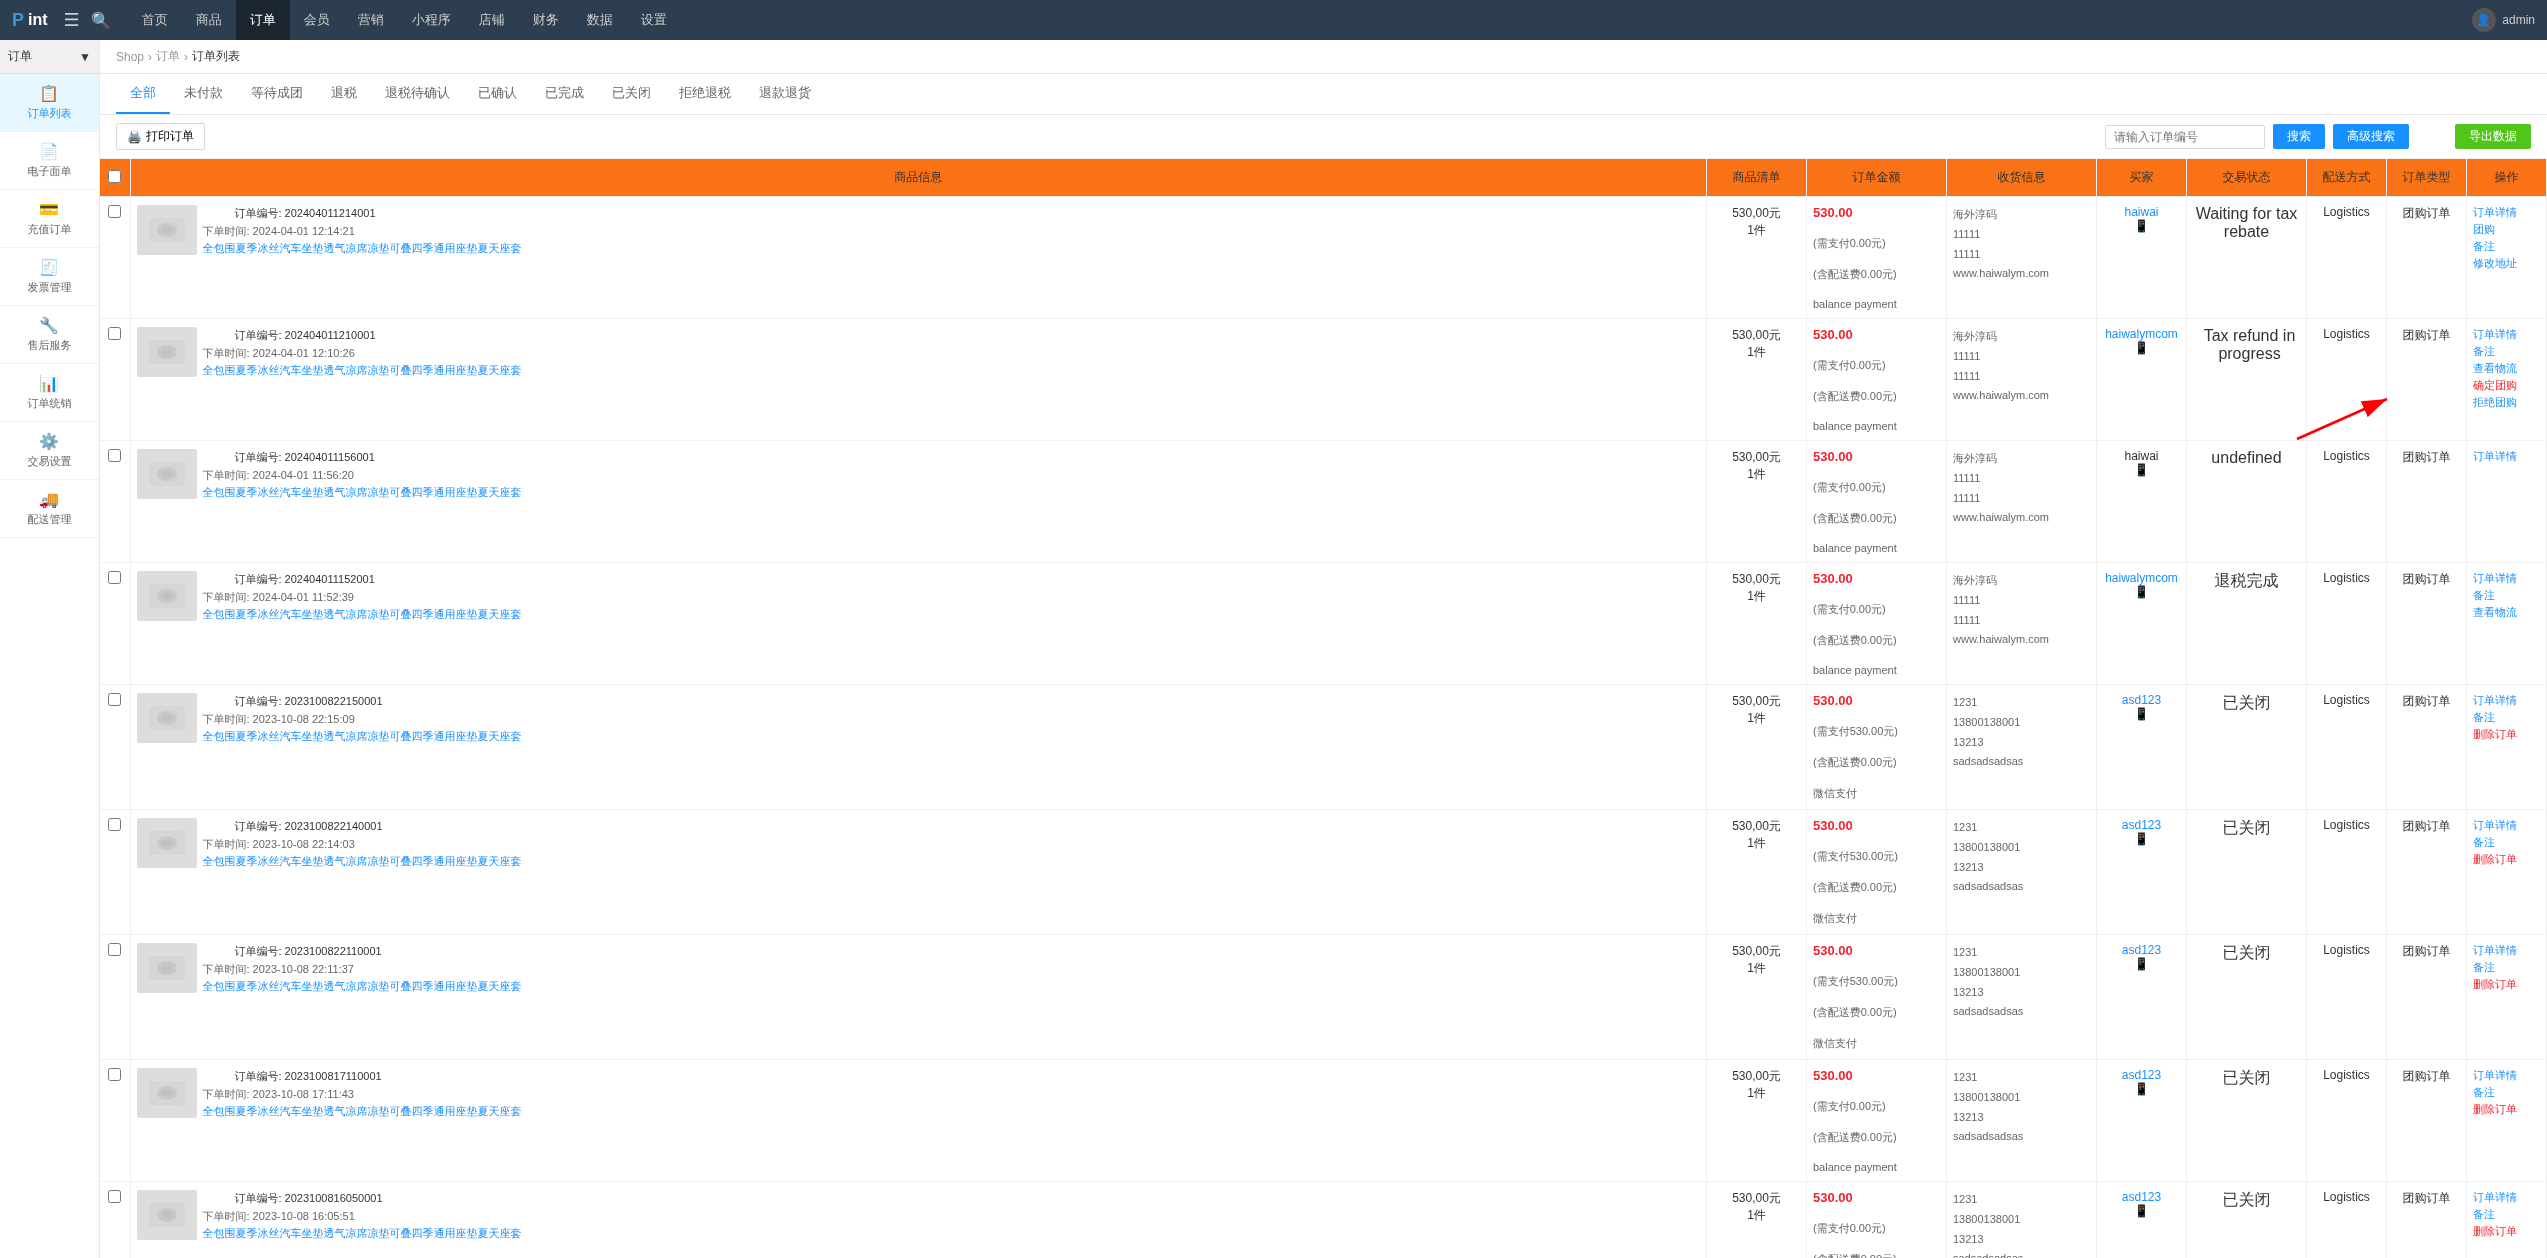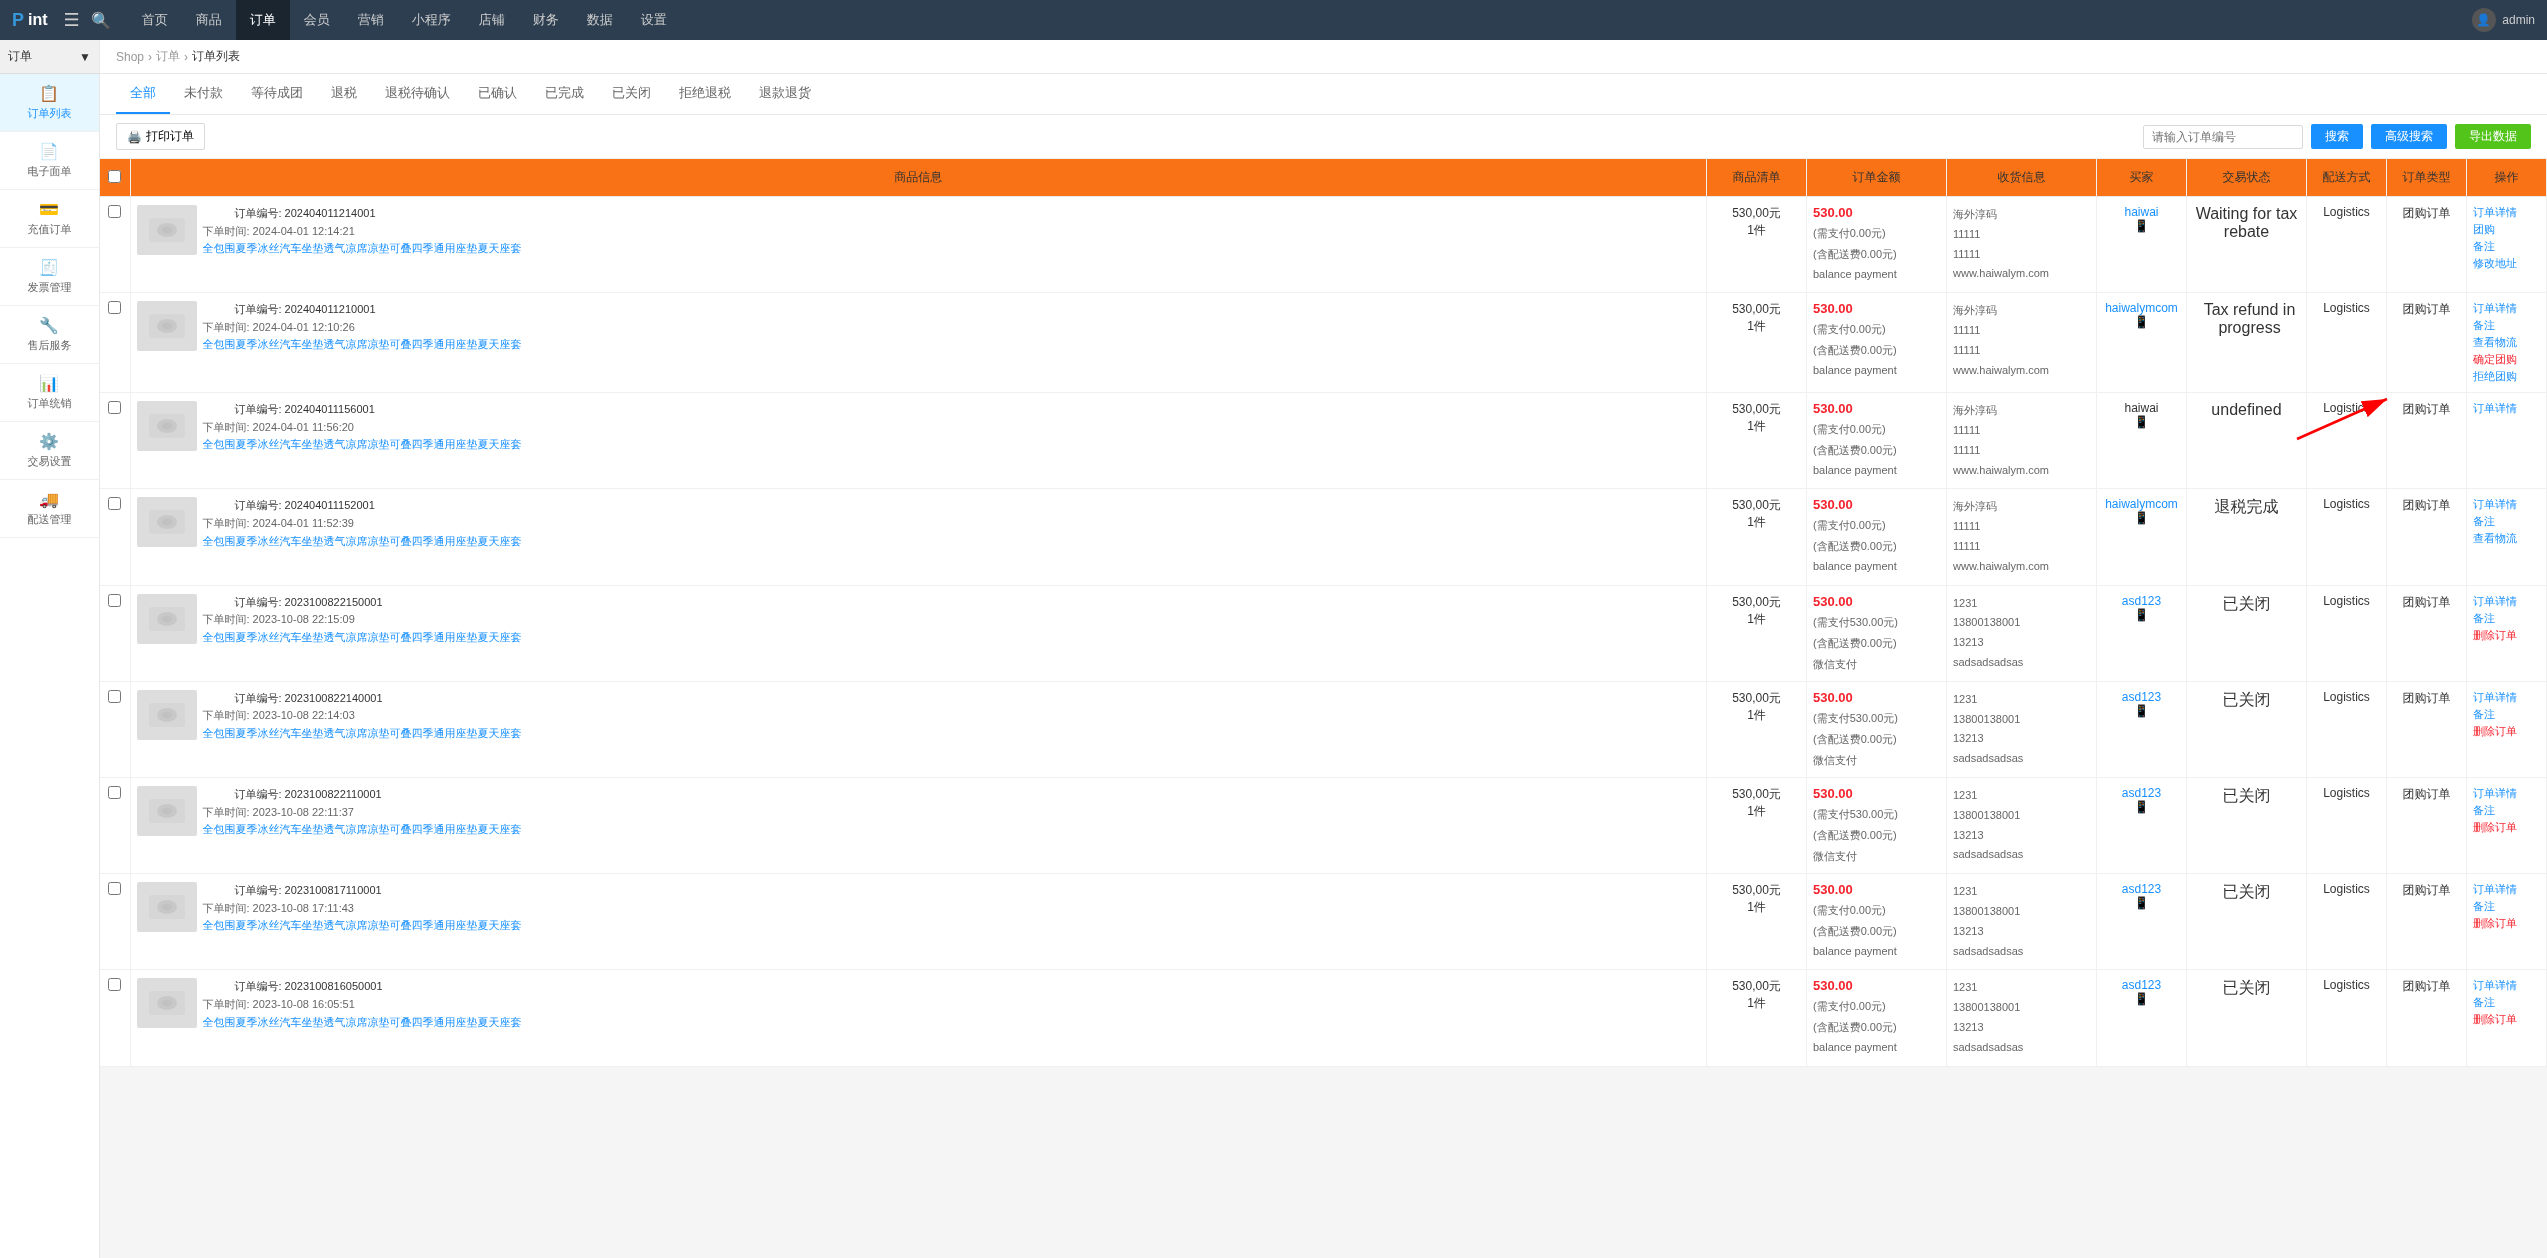--- a/index.html
+++ b/index.html
@@ -162,20 +162,21 @@
       border-radius: 2px;
     }
     .btn-export {
       padding: 4px 14px;
       background: #52c41a;
       color: #fff;
       border: none;
       cursor: pointer;
       font-size: 12px;
       border-radius: 2px;
+      margin-left: 38px;
     }
 
     
     .order-table {
       width: 100%;
       border-collapse: collapse;
       background: #fff;
       font-size: 12px;
     }
     .order-table th {
@@ -202,21 +203,21 @@
       flex-shrink: 0;
       overflow: hidden;
       display: flex; align-items: center; justify-content: center;
     }
     .product-img svg { width: 40px; height: 40px; opacity: 0.4; }
     .product-info { font-size: 11px; color: #666; line-height: 1.6; }
     .product-info .order-no { color: #333; margin-left: 32px; }
     .product-name { color: #1890ff; cursor: pointer; }
 
     .amount { color: #f5222d; font-weight: bold; font-size: 13px; }
-    .amount-detail { font-size: 11px; color: #666; margin-top: 6px; }
+    .amount-detail { font-size: 11px; color: #666; margin-top: 16px; }
 
     .collect-info { font-size: 11px; color: #666; line-height: 1.8; }
     .buyer-link { color: #1890ff; cursor: pointer; }
 
     .status-tag { font-size: 16px; color: #333; }
 
     .actions { display: flex; flex-direction: column; gap: 2px; }
     .action-link { color: #1890ff; cursor: pointer; font-size: 11px; white-space: nowrap; }
     .action-link.danger { color: #f5222d; }
 

